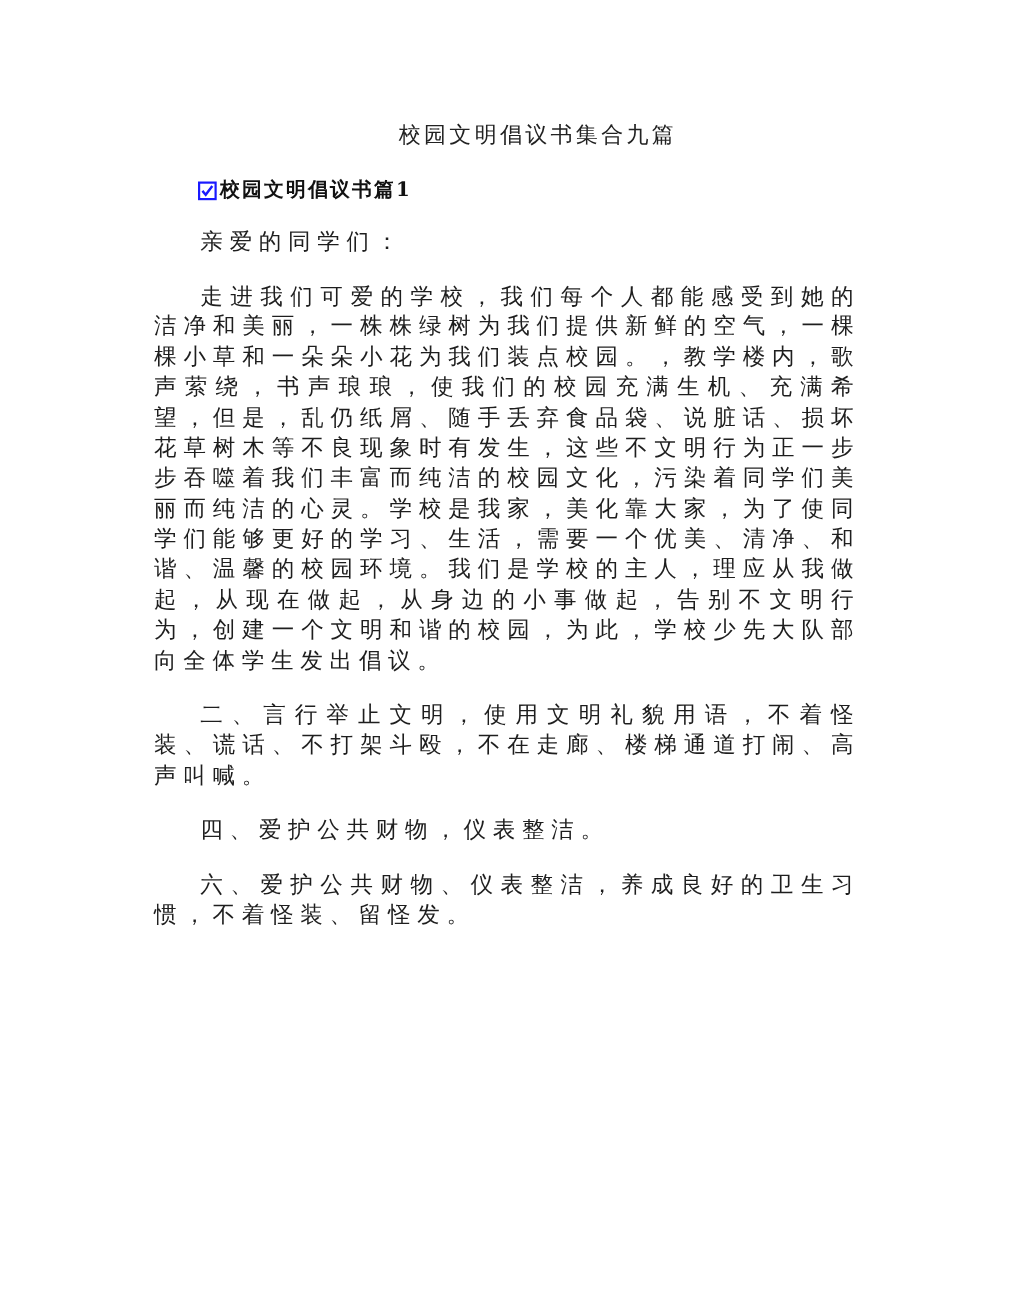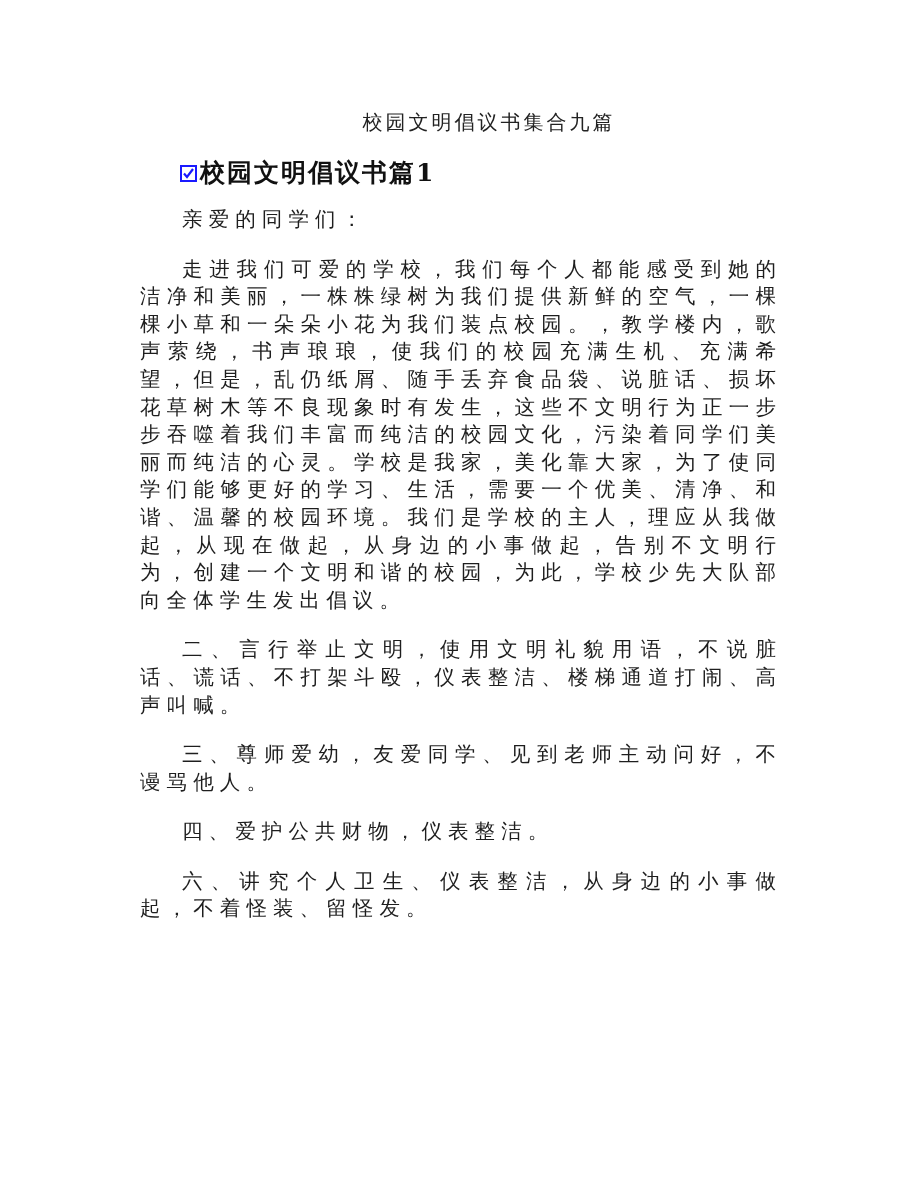--- a/index.html
+++ b/index.html
@@ -32,21 +32,21 @@
       box-sizing: border-box;
       font-size: 20px;
       letter-spacing: 3px;
       color: #222;
       line-height: 28px;
     }
     .section-heading {
       position: absolute;
       top: 158px;
       left: 180px;
-      font-size: 25px;
+      font-size: 18px;
       font-weight: bold;
       line-height: 30px;
       color: #111;
       display: flex;
       align-items: center;
       letter-spacing: 2px;
     }
     .checkbox-icon {
       display: inline-block;
       width: 17px;
@@ -94,20 +94,19 @@
       <svg viewBox="0 0 13 13">
         <path d="M2 6.5 L5 10 L11 2" fill="none" stroke="#1a1aff" stroke-width="2.2"></path>
       </svg>
     </span>
     <span>校园文明倡议书篇1</span>
   </div>
 
   <div class="body">
     <p class="para greeting">亲爱的同学们：</p>
     <p class="para">走进我们可爱的学校，我们每个人都能感受到她的洁净和美丽，一株株绿树为我们提供新鲜的空气，一棵棵小草和一朵朵小花为我们装点校园。，教学楼内，歌声萦绕，书声琅琅，使我们的校园充满生机、充满希望，但是，乱仍纸屑、随手丢弃食品袋、说脏话、损坏花草树木等不良现象时有发生，这些不文明行为正一步步吞噬着我们丰富而纯洁的校园文化，污染着同学们美丽而纯洁的心灵。学校是我家，美化靠大家，为了使同学们能够更好的学习、生活，需要一个优美、清净、和谐、温馨的校园环境。我们是学校的主人，理应从我做起，从现在做起，从身边的小事做起，告别不文明行为，创建一个文明和谐的校园，为此，学校少先大队部向全体学生发出倡议。</p>
-    <p class="para">二、言行举止文明，使用文明礼貌用语，不说脏话、谎话、不打架斗殴，仪表整洁、楼梯通道打闹、高声叫喊。</p>
-    <p class="para">三、尊师爱幼，友爱同学、见到老师主动问好，不谩骂他人。</p>
+    <p class="para">二、言行举止文明，使用文明礼貌用语，不着怪装、谎话、不打架斗殴，不在走廊、楼梯通道打闹、高声叫喊。</p>
     <p class="para">四、爱护公共财物，仪表整洁。</p>
-    <p class="para">六、讲究个人卫生、仪表整洁，从身边的小事做起，不着怪装、留怪发。</p>
+    <p class="para">六、爱护公共财物、仪表整洁，养成良好的卫生习惯，不着怪装、留怪发。</p>
 
   </div>
 
 </div>
 
 </body></html>

